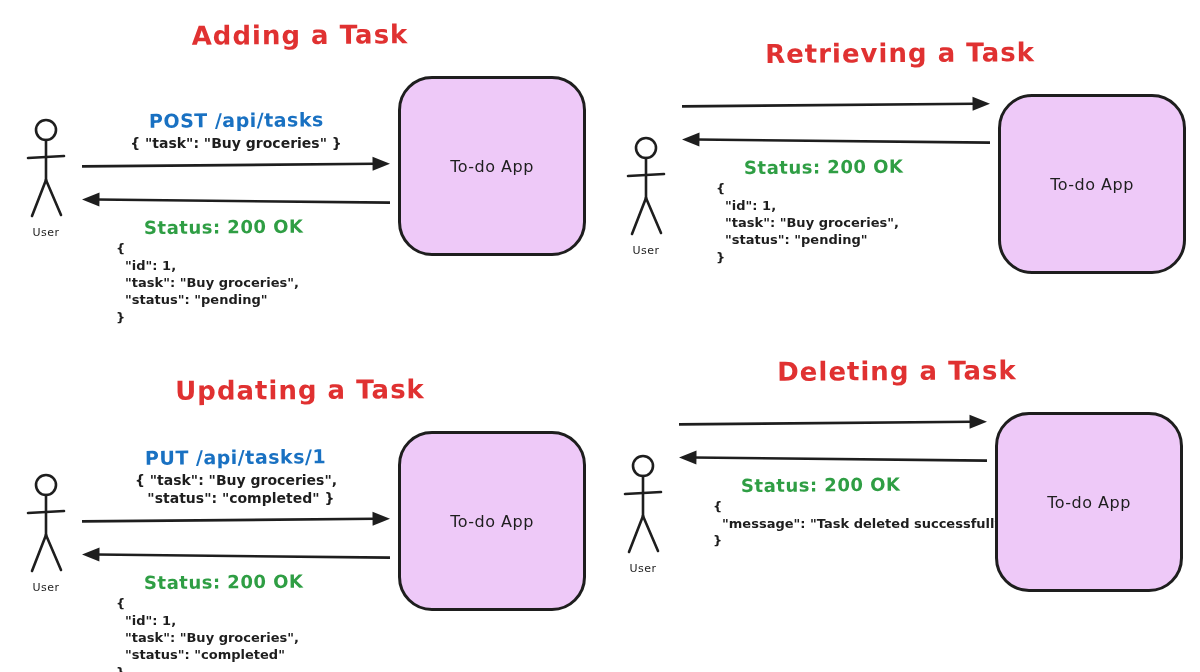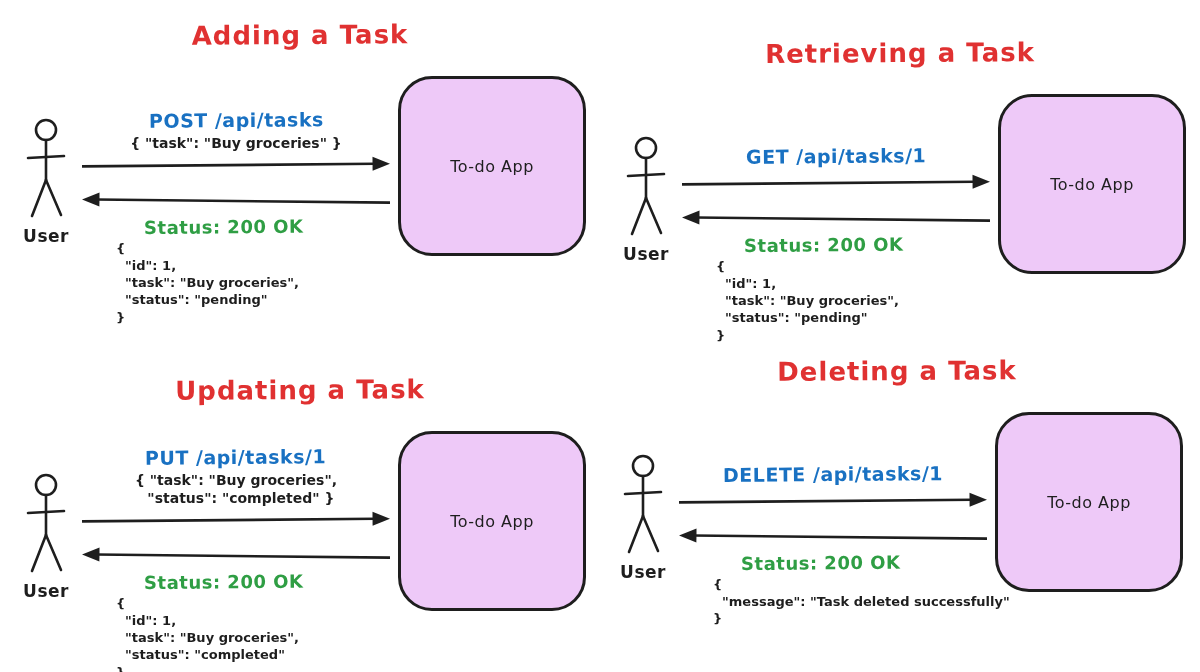--- a/index.html
+++ b/index.html
@@ -39,22 +39,22 @@
     width: 64px;
     flex: 0 0 64px;
     margin-top: 44px;
     display: flex;
     flex-direction: column;
     align-items: center;
   }
   .actor svg { display: block; }
   .actor-label {
     margin-top: 4px;
-    font-size: 17px;
-    font-weight: bold;
+    font-size: 11px;
+    font-weight: normal;
     letter-spacing: 0.5px;
   }
 
   
   .flow {
     flex: 1 1 auto;
     min-width: 0;
     display: flex;
     flex-direction: column;
     padding: 0 4px;
@@ -177,24 +177,20 @@
         <svg width="44" height="104" viewBox="0 0 44 104">
           <circle class="stroke" cx="22" cy="12" r="10"></circle>
           <line class="stroke" x1="22" y1="22" x2="22" y2="62"></line>
           <line class="stroke" x1="4" y1="40" x2="40" y2="38"></line>
           <line class="stroke" x1="22" y1="62" x2="8" y2="98"></line>
           <line class="stroke" x1="22" y1="62" x2="37" y2="97"></line>
         </svg>
         <div class="actor-label">User</div>
       </div>
       <div class="flow">
-        <div class="req-zone">
-          <div class="req-label">GET /api/tasks/1</div>
-          <div class="req-body"></div>
-        </div>
         <svg class="arrow right" viewBox="0 0 300 18" preserveAspectRatio="none">
           <line class="stroke" x1="0" y1="9" x2="286" y2="9"></line>
           <polygon points="300,9 283,2 283,16" fill="#1e1e1e"></polygon>
         </svg>
         <svg class="arrow left" viewBox="0 0 300 18" preserveAspectRatio="none">
           <line class="stroke" x1="300" y1="9" x2="14" y2="9"></line>
           <polygon points="0,9 17,2 17,16" fill="#1e1e1e"></polygon>
         </svg>
         <div class="resp-status">Status: 200 OK</div>
         <div class="resp-body">{
@@ -256,24 +252,20 @@
         <svg width="44" height="104" viewBox="0 0 44 104">
           <circle class="stroke" cx="22" cy="12" r="10"></circle>
           <line class="stroke" x1="22" y1="22" x2="22" y2="62"></line>
           <line class="stroke" x1="4" y1="40" x2="40" y2="38"></line>
           <line class="stroke" x1="22" y1="62" x2="8" y2="98"></line>
           <line class="stroke" x1="22" y1="62" x2="37" y2="97"></line>
         </svg>
         <div class="actor-label">User</div>
       </div>
       <div class="flow">
-        <div class="req-zone">
-          <div class="req-label">DELETE /api/tasks/1</div>
-          <div class="req-body"></div>
-        </div>
         <svg class="arrow right" viewBox="0 0 300 18" preserveAspectRatio="none">
           <line class="stroke" x1="0" y1="9" x2="286" y2="9"></line>
           <polygon points="300,9 283,2 283,16" fill="#1e1e1e"></polygon>
         </svg>
         <svg class="arrow left" viewBox="0 0 300 18" preserveAspectRatio="none">
           <line class="stroke" x1="300" y1="9" x2="14" y2="9"></line>
           <polygon points="0,9 17,2 17,16" fill="#1e1e1e"></polygon>
         </svg>
         <div class="resp-status">Status: 200 OK</div>
         <div class="resp-body">{

